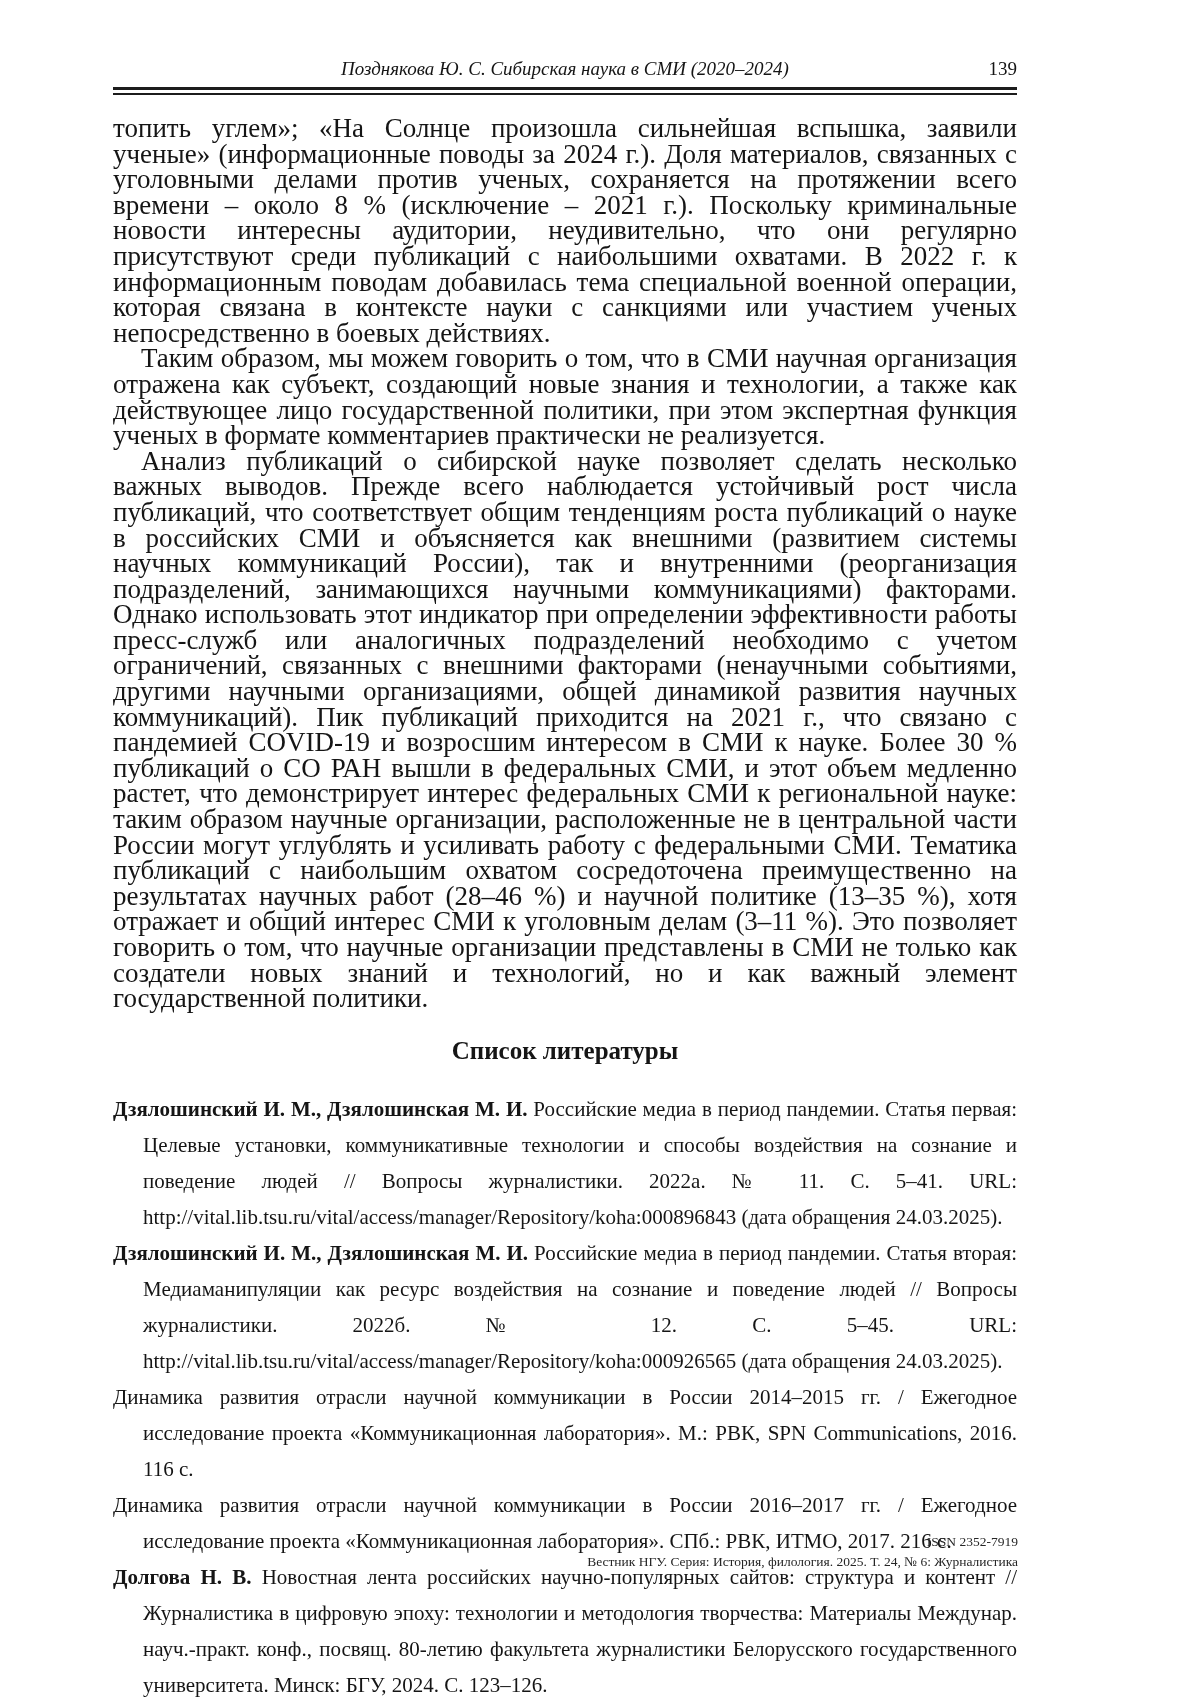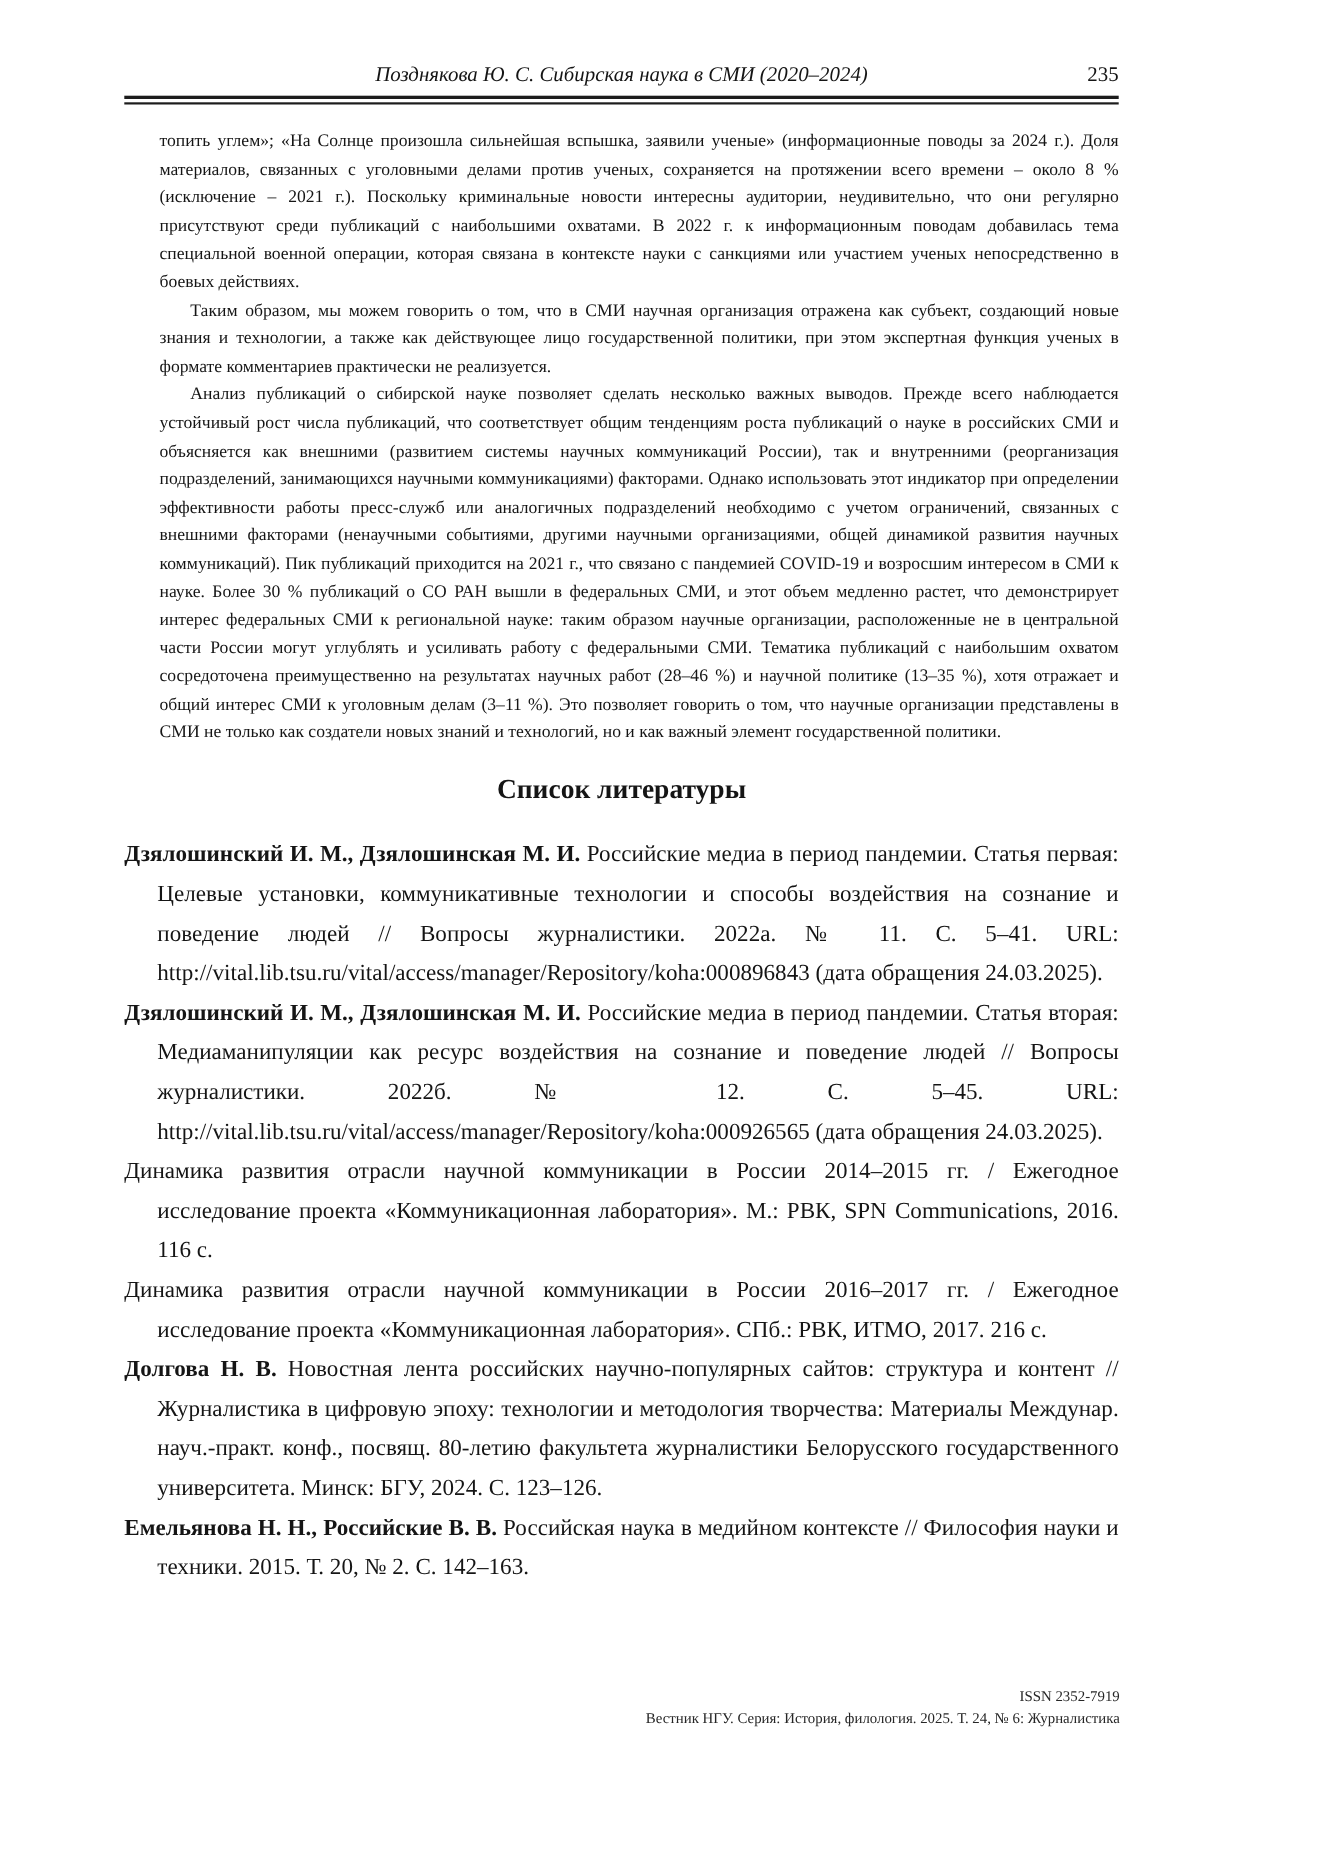--- a/index.html
+++ b/index.html
@@ -34,24 +34,23 @@
   }
   .header-rule {
     margin-top: 5px;
     height: 3px;
     border-top: 3px solid #1c1c1c;
     border-bottom: 2px solid #1c1c1c;
   }
   
   .article {
     margin-top: 21px;
-    font-size: 16px;
+    font-size: 27px;
     line-height: 25.6px;
     text-align: justify;
-    margin-left: 32px;
   }
   .article p { margin: 0; hyphens: auto; -webkit-hyphens: auto; }
   .article p.indent { text-indent: 28px; }
   
   .ref-heading {
     margin: 25px 0 26px 0;
     font-size: 25px;
     font-weight: bold;
     text-align: center;
   }
@@ -78,21 +77,21 @@
     white-space: nowrap;
   }
 </style>
 </head>
 <body>
 
 <div class="page">
 
   <div class="header-row">
     <div class="header-title">Позднякова Ю. С. Сибирская наука в СМИ (2020–2024)</div>
-    <div class="header-page">235</div>
+    <div class="header-page">139</div>
   </div>
 
   <div class="header-rule"></div>
 
   <div class="article" id="article-body">
       <p class="par">топить углем»; «На Солнце произошла сильнейшая вспышка, заявили ученые» (информационные поводы за 2024 г.). Доля материалов, связанных с уголовными делами против ученых, сохраняется на протяжении всего времени – около 8 % (исключение – 2021 г.). Поскольку криминальные новости интересны аудитории, неудивительно, что они регулярно присутствуют среди публикаций с наибольшими охватами. В 2022 г. к информационным поводам добавилась тема специальной военной операции, которая связана в контексте науки с санкциями или участием ученых непосредственно в боевых действиях.</p>
       <p class="par indent">Таким образом, мы можем говорить о том, что в СМИ научная организация отражена как субъект, создающий новые знания и технологии, а также как действующее лицо государственной политики, при этом экспертная функция ученых в формате комментариев практически не реализуется.</p>
       <p class="par indent">Анализ публикаций о сибирской науке позволяет сделать несколько важных выводов. Прежде всего наблюдается устойчивый рост числа публикаций, что соответствует общим тенденциям роста публикаций о науке в российских СМИ и объясняется как внешними (развитием системы научных коммуникаций России), так и внутренними (реорганизация подразделений, занимающихся научными коммуникациями) факторами. Однако использовать этот индикатор при определении эффективности работы пресс-служб или аналогичных подразделений необходимо с учетом ограничений, связанных с внешними факторами (ненаучными событиями, другими научными организациями, общей динамикой развития научных коммуникаций). Пик публикаций приходится на 2021 г., что связано с пандемией COVID-19 и возросшим интересом в СМИ к науке. Более 30 % публикаций о СО РАН вышли в федеральных СМИ, и этот объем медленно растет, что демонстрирует интерес федеральных СМИ к региональной науке: таким образом научные организации, расположенные не в центральной части России могут углублять и усиливать работу с федеральными СМИ. Тематика публикаций с наибольшим охватом сосредоточена преимущественно на результатах научных работ (28–46 %) и научной политике (13–35 %), хотя отражает и общий интерес СМИ к уголовным делам (3–11 %). Это позволяет говорить о том, что научные организации представлены в СМИ не только как создатели новых знаний и технологий, но и как важный элемент государственной политики.</p>
     </div>
 

